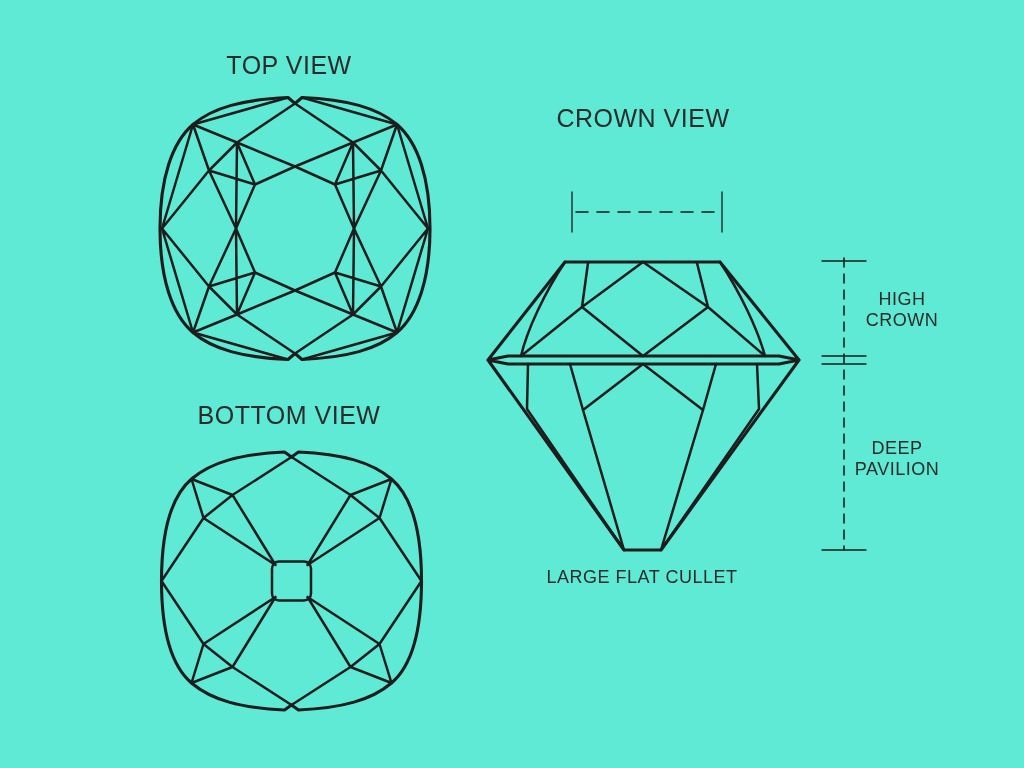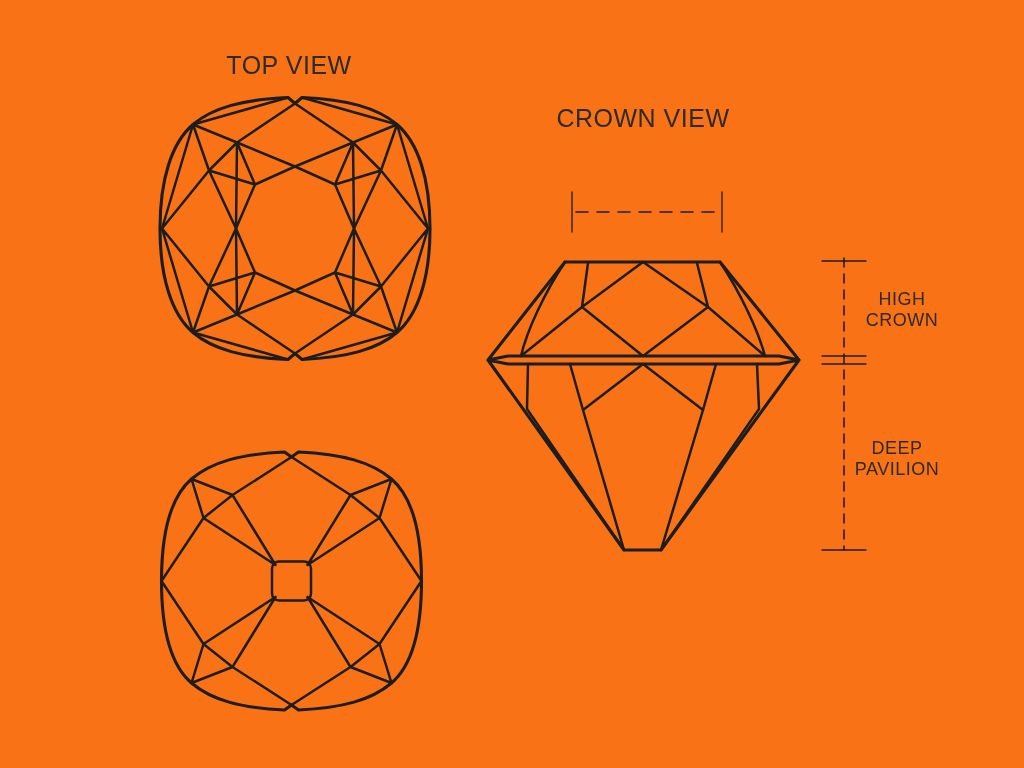--- a/index.html
+++ b/index.html
@@ -1,17 +1,17 @@
 <!DOCTYPE html>
 <html><head>
 <meta charset="utf-8">
 <style>
   html,body{margin:0;padding:0;background:#ffffff;}
   .stage{
-    position:relative;width:1024px;height:768px;background:#f97316;
+    position:relative;width:1024px;height:768px;background:#5eead4;
     font-family:"Liberation Sans", sans-serif;overflow:hidden;
   }
   .art{position:absolute;left:0;top:0;}
   .art path, .art rect{fill:none;stroke:#1d1d1d;stroke-linecap:round;stroke-linejoin:round;}
   .outline{stroke-width:3.1;}
   .facet{stroke-width:2.5;}
   .tick-line{stroke:#9a9a9a;stroke-width:1.3;}
   .dash-line{stroke:#3c3c3c;stroke-width:1.6;fill:none;}
   .label{
     position:absolute;text-align:center;color:#2b2b2b;
@@ -86,23 +86,25 @@
            M822,261 L866,261
            M822,356 L866,356 M822,364 L866,364
            M822,550 L866,550" stroke="#9a9a9a"></path>
       <path class="dash-line" stroke-dasharray="12 9" d="M576,212 L720,212" stroke="#3c3c3c"></path>
       <path class="dash-line" stroke-dasharray="9 7" d="M844,258 L844,550" stroke="#3c3c3c"></path>
     </g>
   </svg>
 
   <div class="label title" style="left:139px;top:51px;width:300px;">TOP VIEW</div>
 
+  <div class="label title" style="left:139px;top:401px;width:300px;">BOTTOM VIEW</div>
 
   <div class="label title" style="left:493px;top:104px;width:300px;">CROWN VIEW</div>
 
 
   <div class="label sub two-line" style="left:797px;top:438px;width:200px;">DEEP
 PAVILION</div>
 
   <div class="label sub two-line" style="left:802px;top:289px;width:200px;">HIGH
 CROWN</div>
 
+  <div class="label sub" style="left:492px;top:567px;width:300px;">LARGE FLAT CULLET</div>
 </div>
 
 </body></html>

